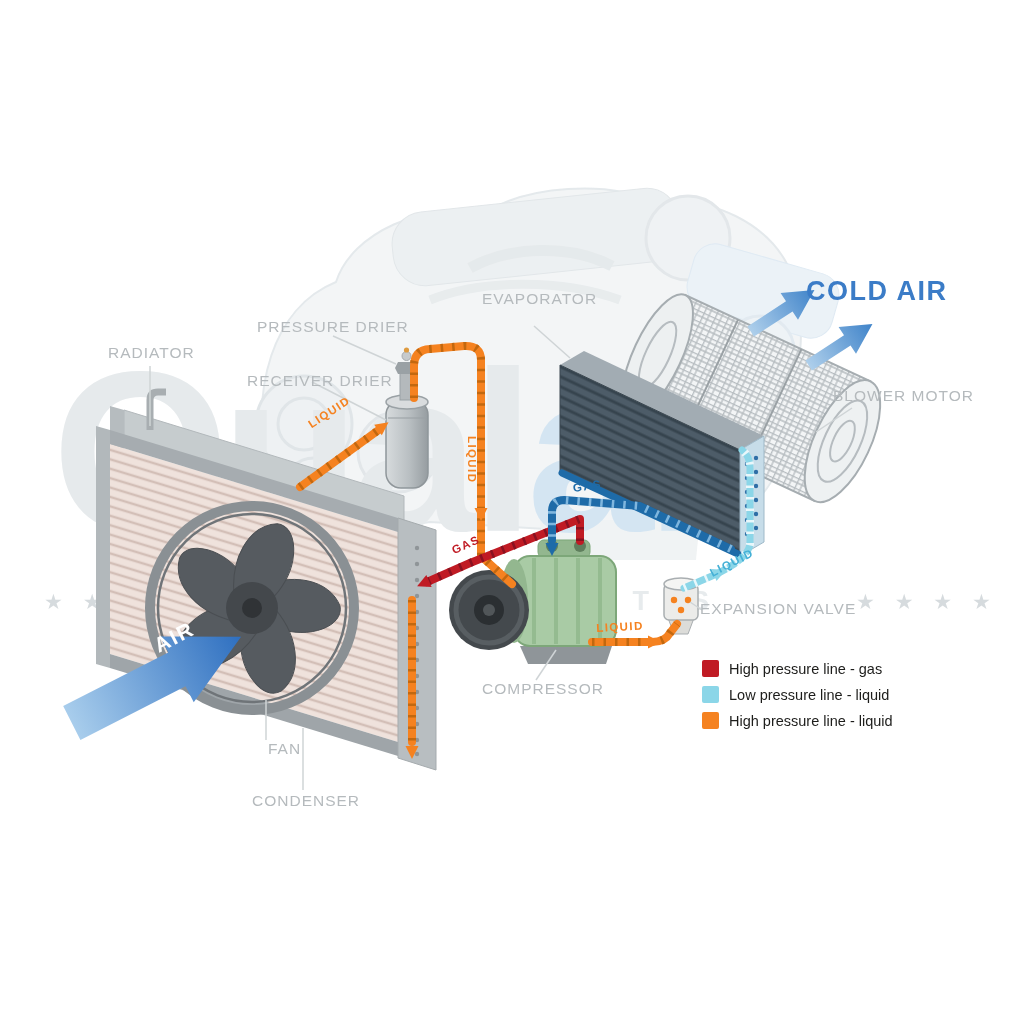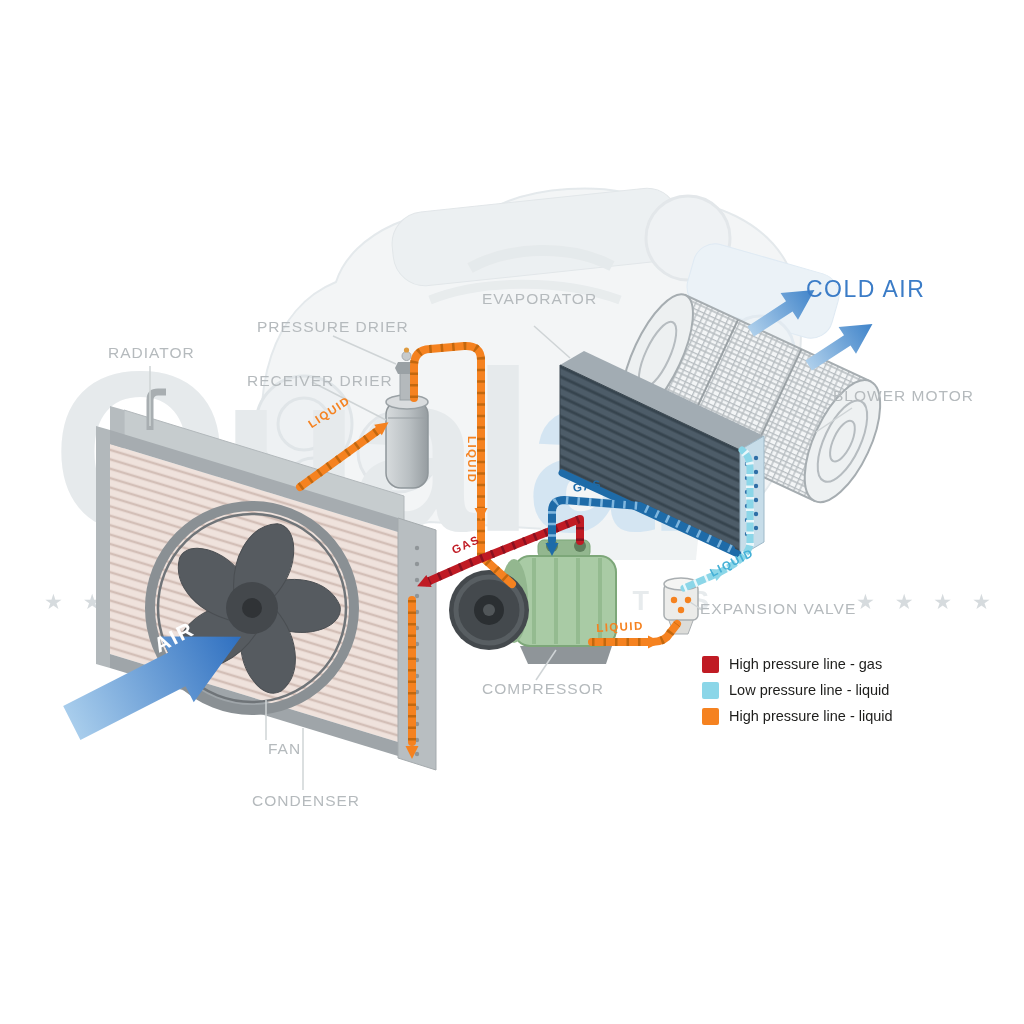--- a/index.html
+++ b/index.html
@@ -29,39 +29,39 @@
   
   #engine-bg{z-index:1}
   #diagram{z-index:3}
 
   
   .labels{z-index:4}
   .label{
     position:absolute;color:#b5babd;font-size:15.5px;letter-spacing:1px;white-space:nowrap;
   }
   .cold-air-label{
-    position:absolute;left:806px;top:276px;color:#3b7cc7;font-size:23px;font-weight:normal;
+    position:absolute;left:806px;top:276px;color:#3b7cc7;font-size:27px;font-weight:bold;
     letter-spacing:1.5px;white-space:nowrap;
   }
   .air-label{
     position:absolute;left:150px;top:636px;color:#ffffff;font-size:21px;font-weight:bold;
     letter-spacing:2px;transform:rotate(-27deg);transform-origin:0 0;white-space:nowrap;
   }
   .pipe-label{
     position:absolute;font-size:11.5px;font-weight:bold;letter-spacing:1.4px;
     white-space:nowrap;transform-origin:0 0;
   }
   .c-orange{color:#f58220}
   .c-red{color:#c01b24}
   .c-lblue{color:#45b0d6}
   .c-dblue{color:#1e6ba8}
 
   
   .legend{position:absolute;left:702px;top:651px;z-index:4}
-  .legend-row{display:flex;align-items:center;height:26px}
+  .legend-row{display:flex;align-items:flex-end;height:26px}
   .swatch{width:17px;height:17px;margin-right:10px;border-radius:2px;flex:0 0 auto}
   .legend-label{font-size:14.5px;color:#1d1d1b;white-space:nowrap}
 
   
   .pipe{fill:none;stroke-width:8;stroke-linecap:round;stroke-linejoin:round}
   .pipe-thin{fill:none;stroke-width:7;stroke-linecap:round;stroke-linejoin:round}
   .tick{fill:none;stroke-width:8;stroke-linecap:butt;stroke-dasharray:2.5 9}
   .leader{stroke:#cfd4d6;stroke-width:1.5}
 </style>
 </head>

